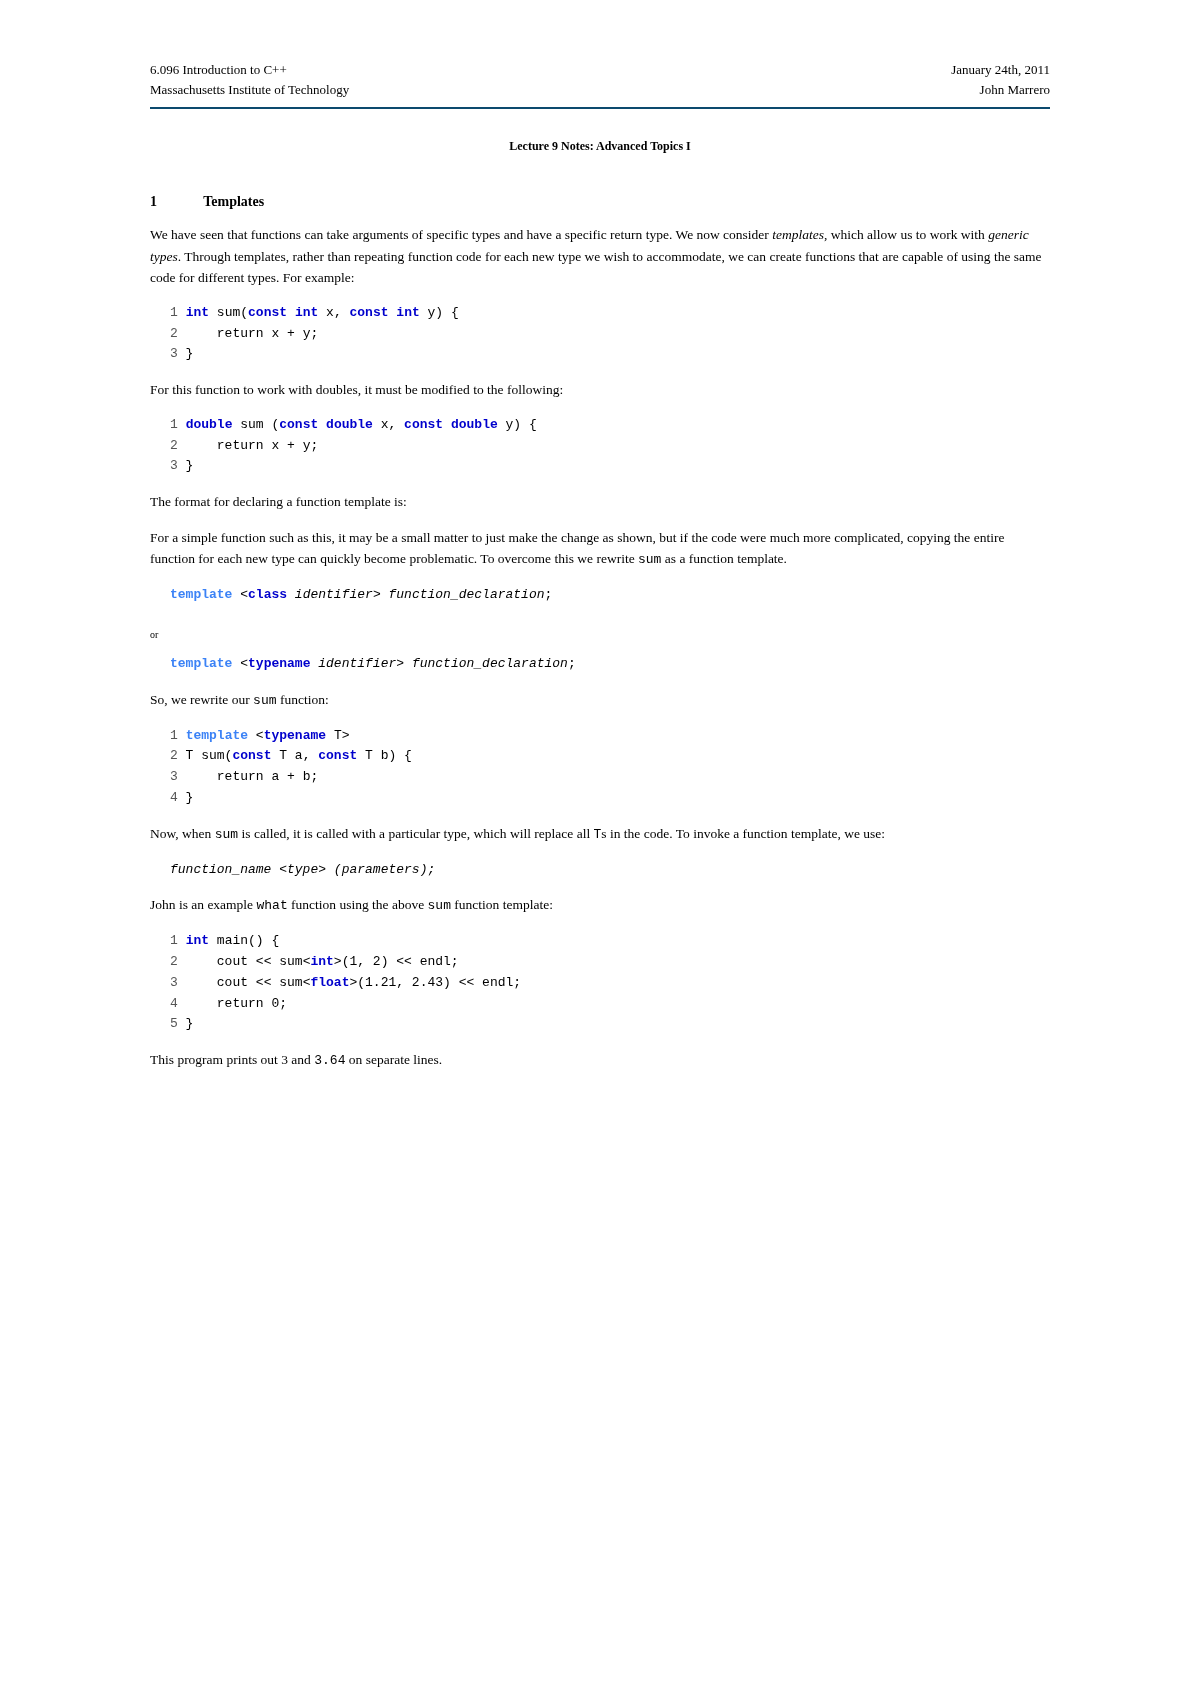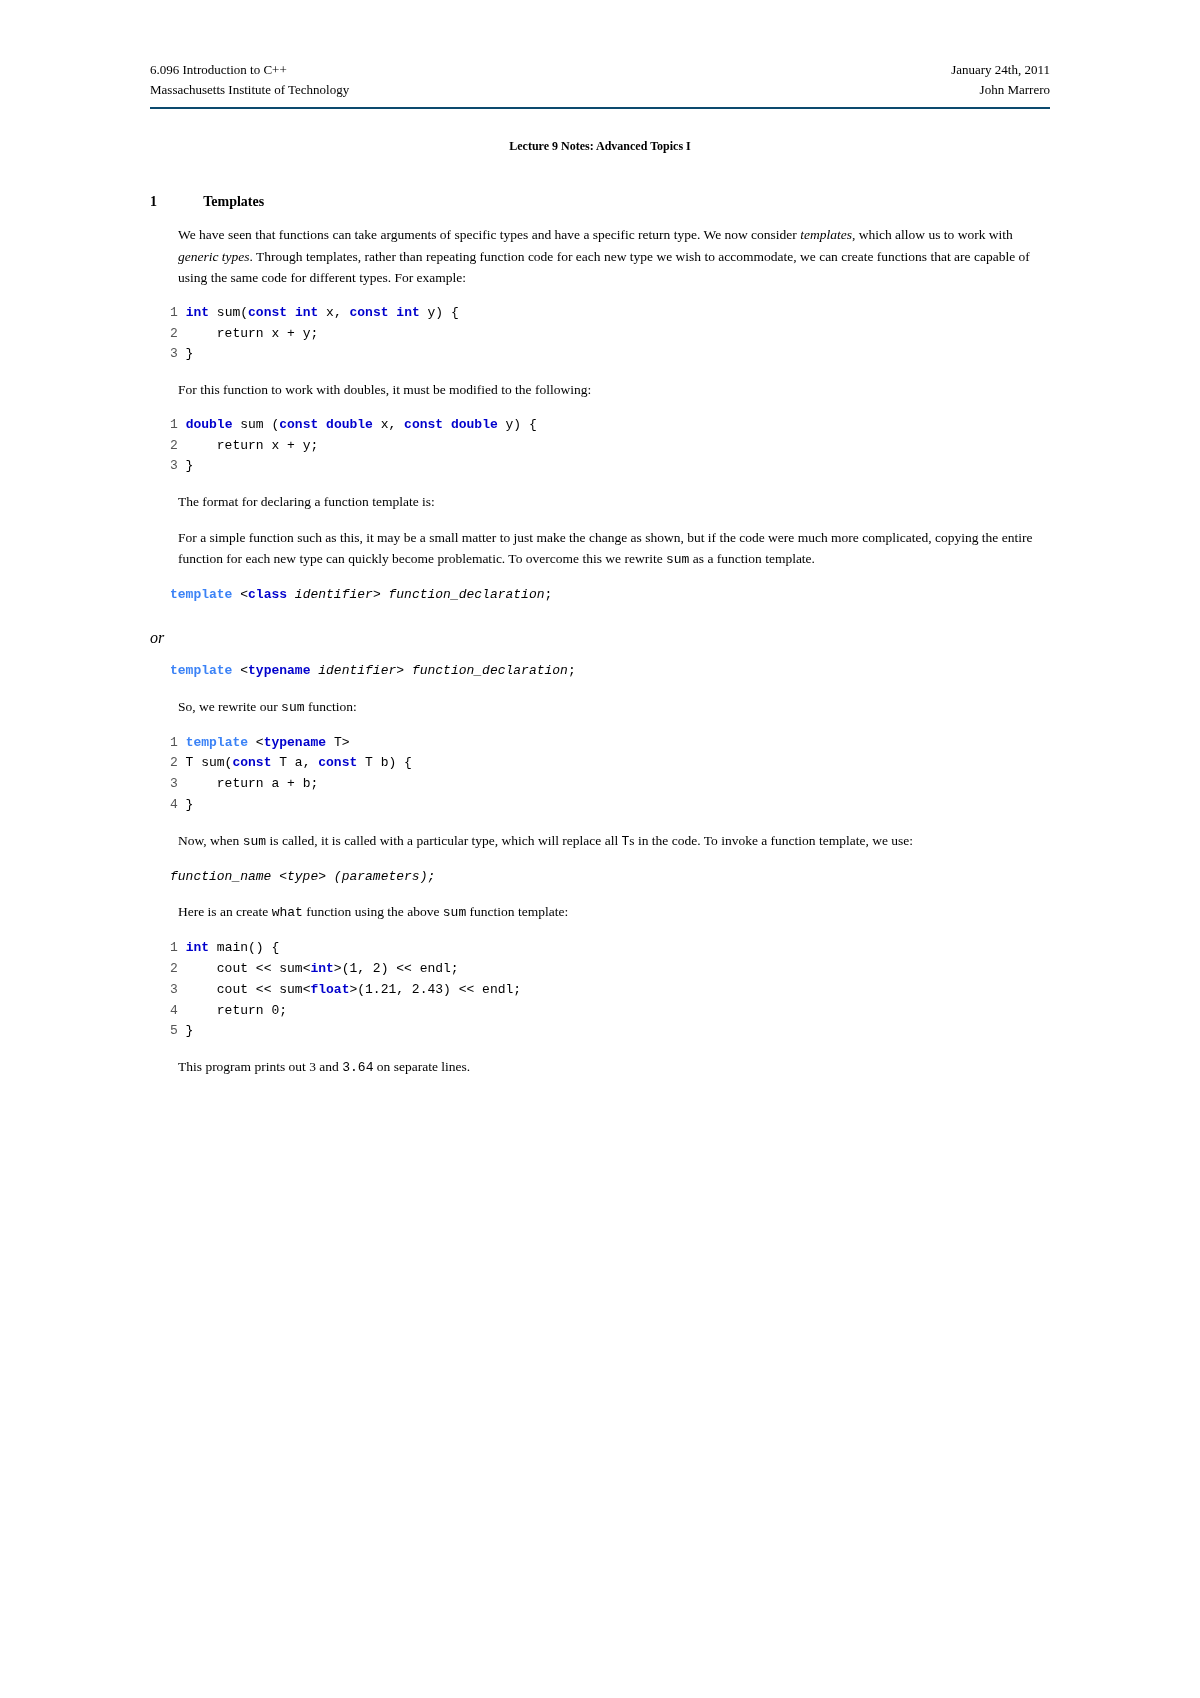--- a/index.html
+++ b/index.html
@@ -57,21 +57,20 @@
 
     .section-number {
       display: inline-block;
       width: 50px;
     }
 
     .body-text {
       font-size: 13.5px;
       line-height: 1.6;
       margin-bottom: 14px;
-      margin-left: 28px;
     }
 
     .code-block {
       font-family: "Courier New", Courier, monospace;
       font-size: 13px;
       line-height: 1.6;
       margin: 14px 0 14px 20px;
       white-space: pre;
     }
 
@@ -91,23 +90,22 @@
 
     .code-italic {
       font-style: italic;
     }
 
     .text-italic {
       font-style: italic;
     }
 
     .or-text {
-      font-size: 16px;
+      font-size: 10px;
       margin: 23px 0 8px 0;
-      font-style: italic;
     }
 
     code {
       font-family: "Courier New", Courier, monospace;
       font-size: 13px;
     }
   </style>
 </head>
 <body>
 
@@ -161,21 +159,21 @@
 
     <div class="code-block"><span class="code-line"><span style="color:#555">1</span> <span class="kw-template">template</span> &lt;<span class="kw-blue">typename</span> T&gt;</span><span class="code-line"><span style="color:#555">2</span> T sum(<span class="kw-blue">const</span> T a, <span class="kw-blue">const</span> T b) {</span><span class="code-line"><span style="color:#555">3</span>     return a + b;</span><span class="code-line"><span style="color:#555">4</span> }</span></div>
 
     <p class="body-text">
       <span>Now, when </span><code>sum</code><span> is called, it is called with a particular type, which will replace all </span><code>T</code><span>s in the code. To invoke a function template, we use:</span>
     </p>
 
     <div class="code-block"><span class="code-line code-italic">function_name &lt;type&gt; (parameters);</span></div>
 
     <p class="body-text">
-      <span>Here is an create </span><code>what</code><span> function using the above </span><code>sum</code><span> function template:</span>
+      <span>John is an example </span><code>what</code><span> function using the above </span><code>sum</code><span> function template:</span>
     </p>
 
     <div class="code-block"><span class="code-line"><span style="color:#555">1</span> <span class="kw-blue">int</span> main() {</span><span class="code-line"><span style="color:#555">2</span>     cout &lt;&lt; sum&lt;<span class="kw-blue">int</span>&gt;(1, 2) &lt;&lt; endl;</span><span class="code-line"><span style="color:#555">3</span>     cout &lt;&lt; sum&lt;<span class="kw-blue">float</span>&gt;(1.21, 2.43) &lt;&lt; endl;</span><span class="code-line"><span style="color:#555">4</span>     return 0;</span><span class="code-line"><span style="color:#555">5</span> }</span></div>
 
     <p class="body-text">
       <span>This program prints out 3 and </span><code>3.64</code><span> on separate lines.</span>
     </p>
 
   </div>
 </div>

